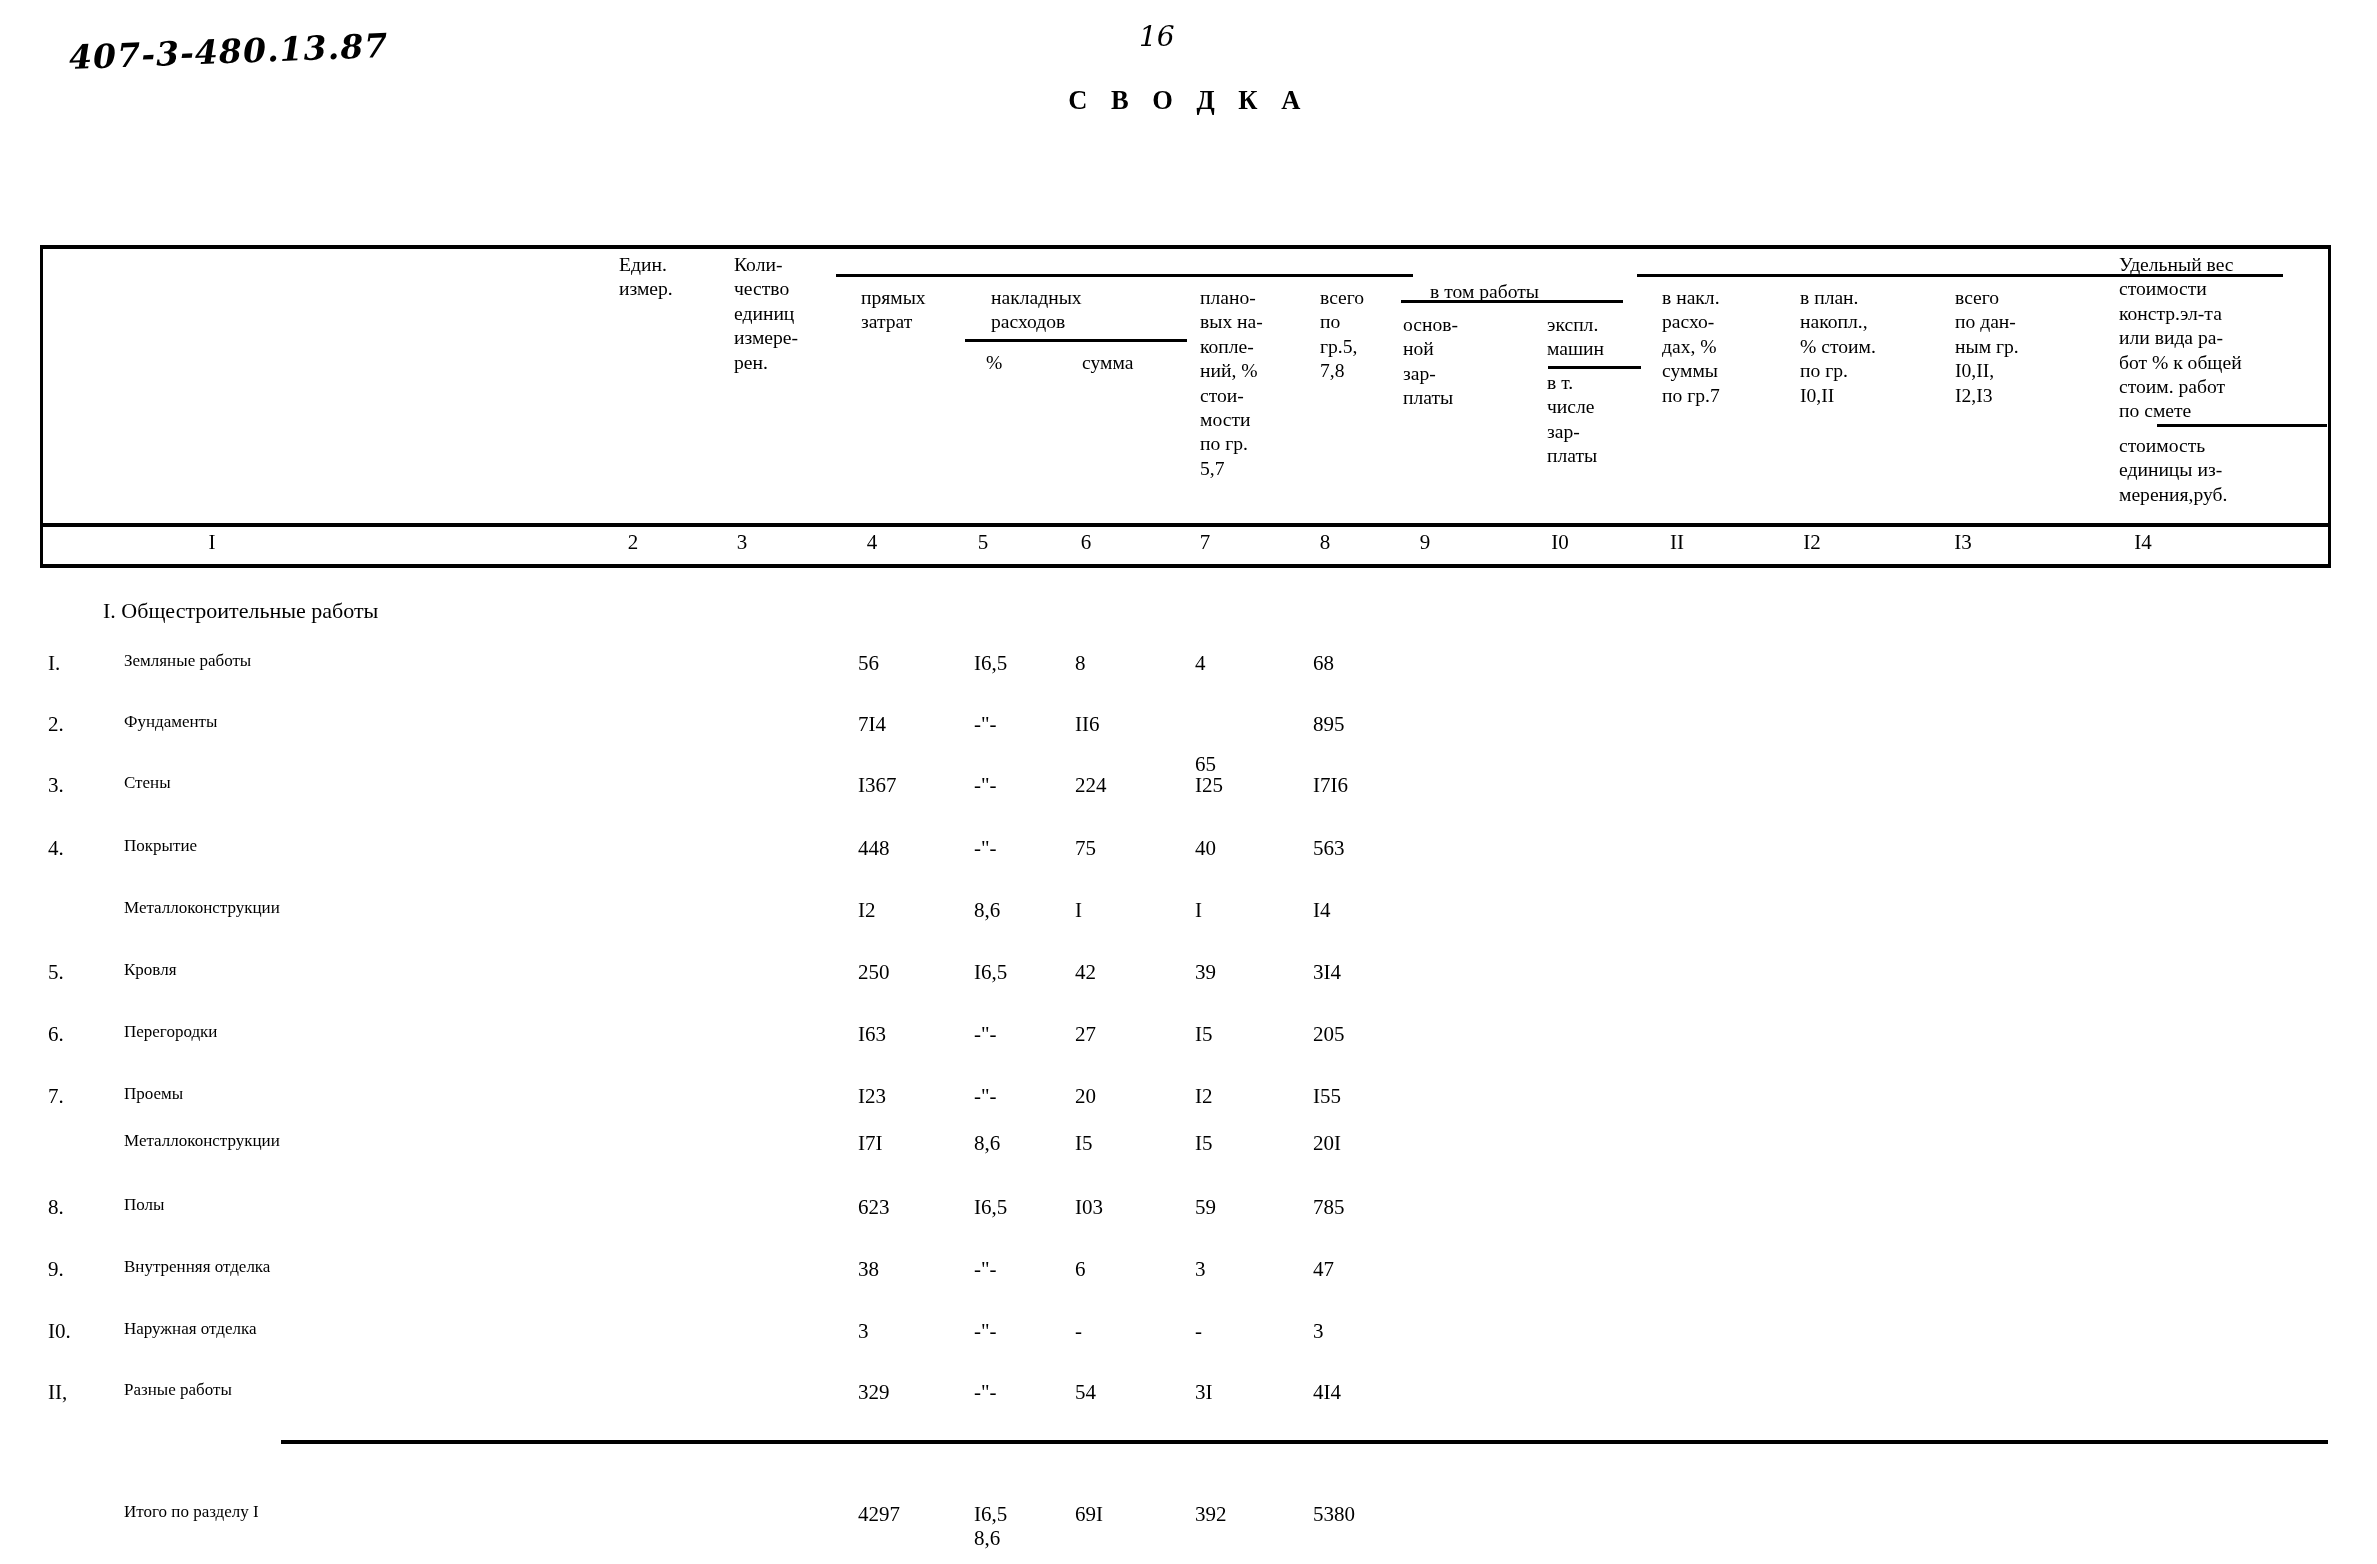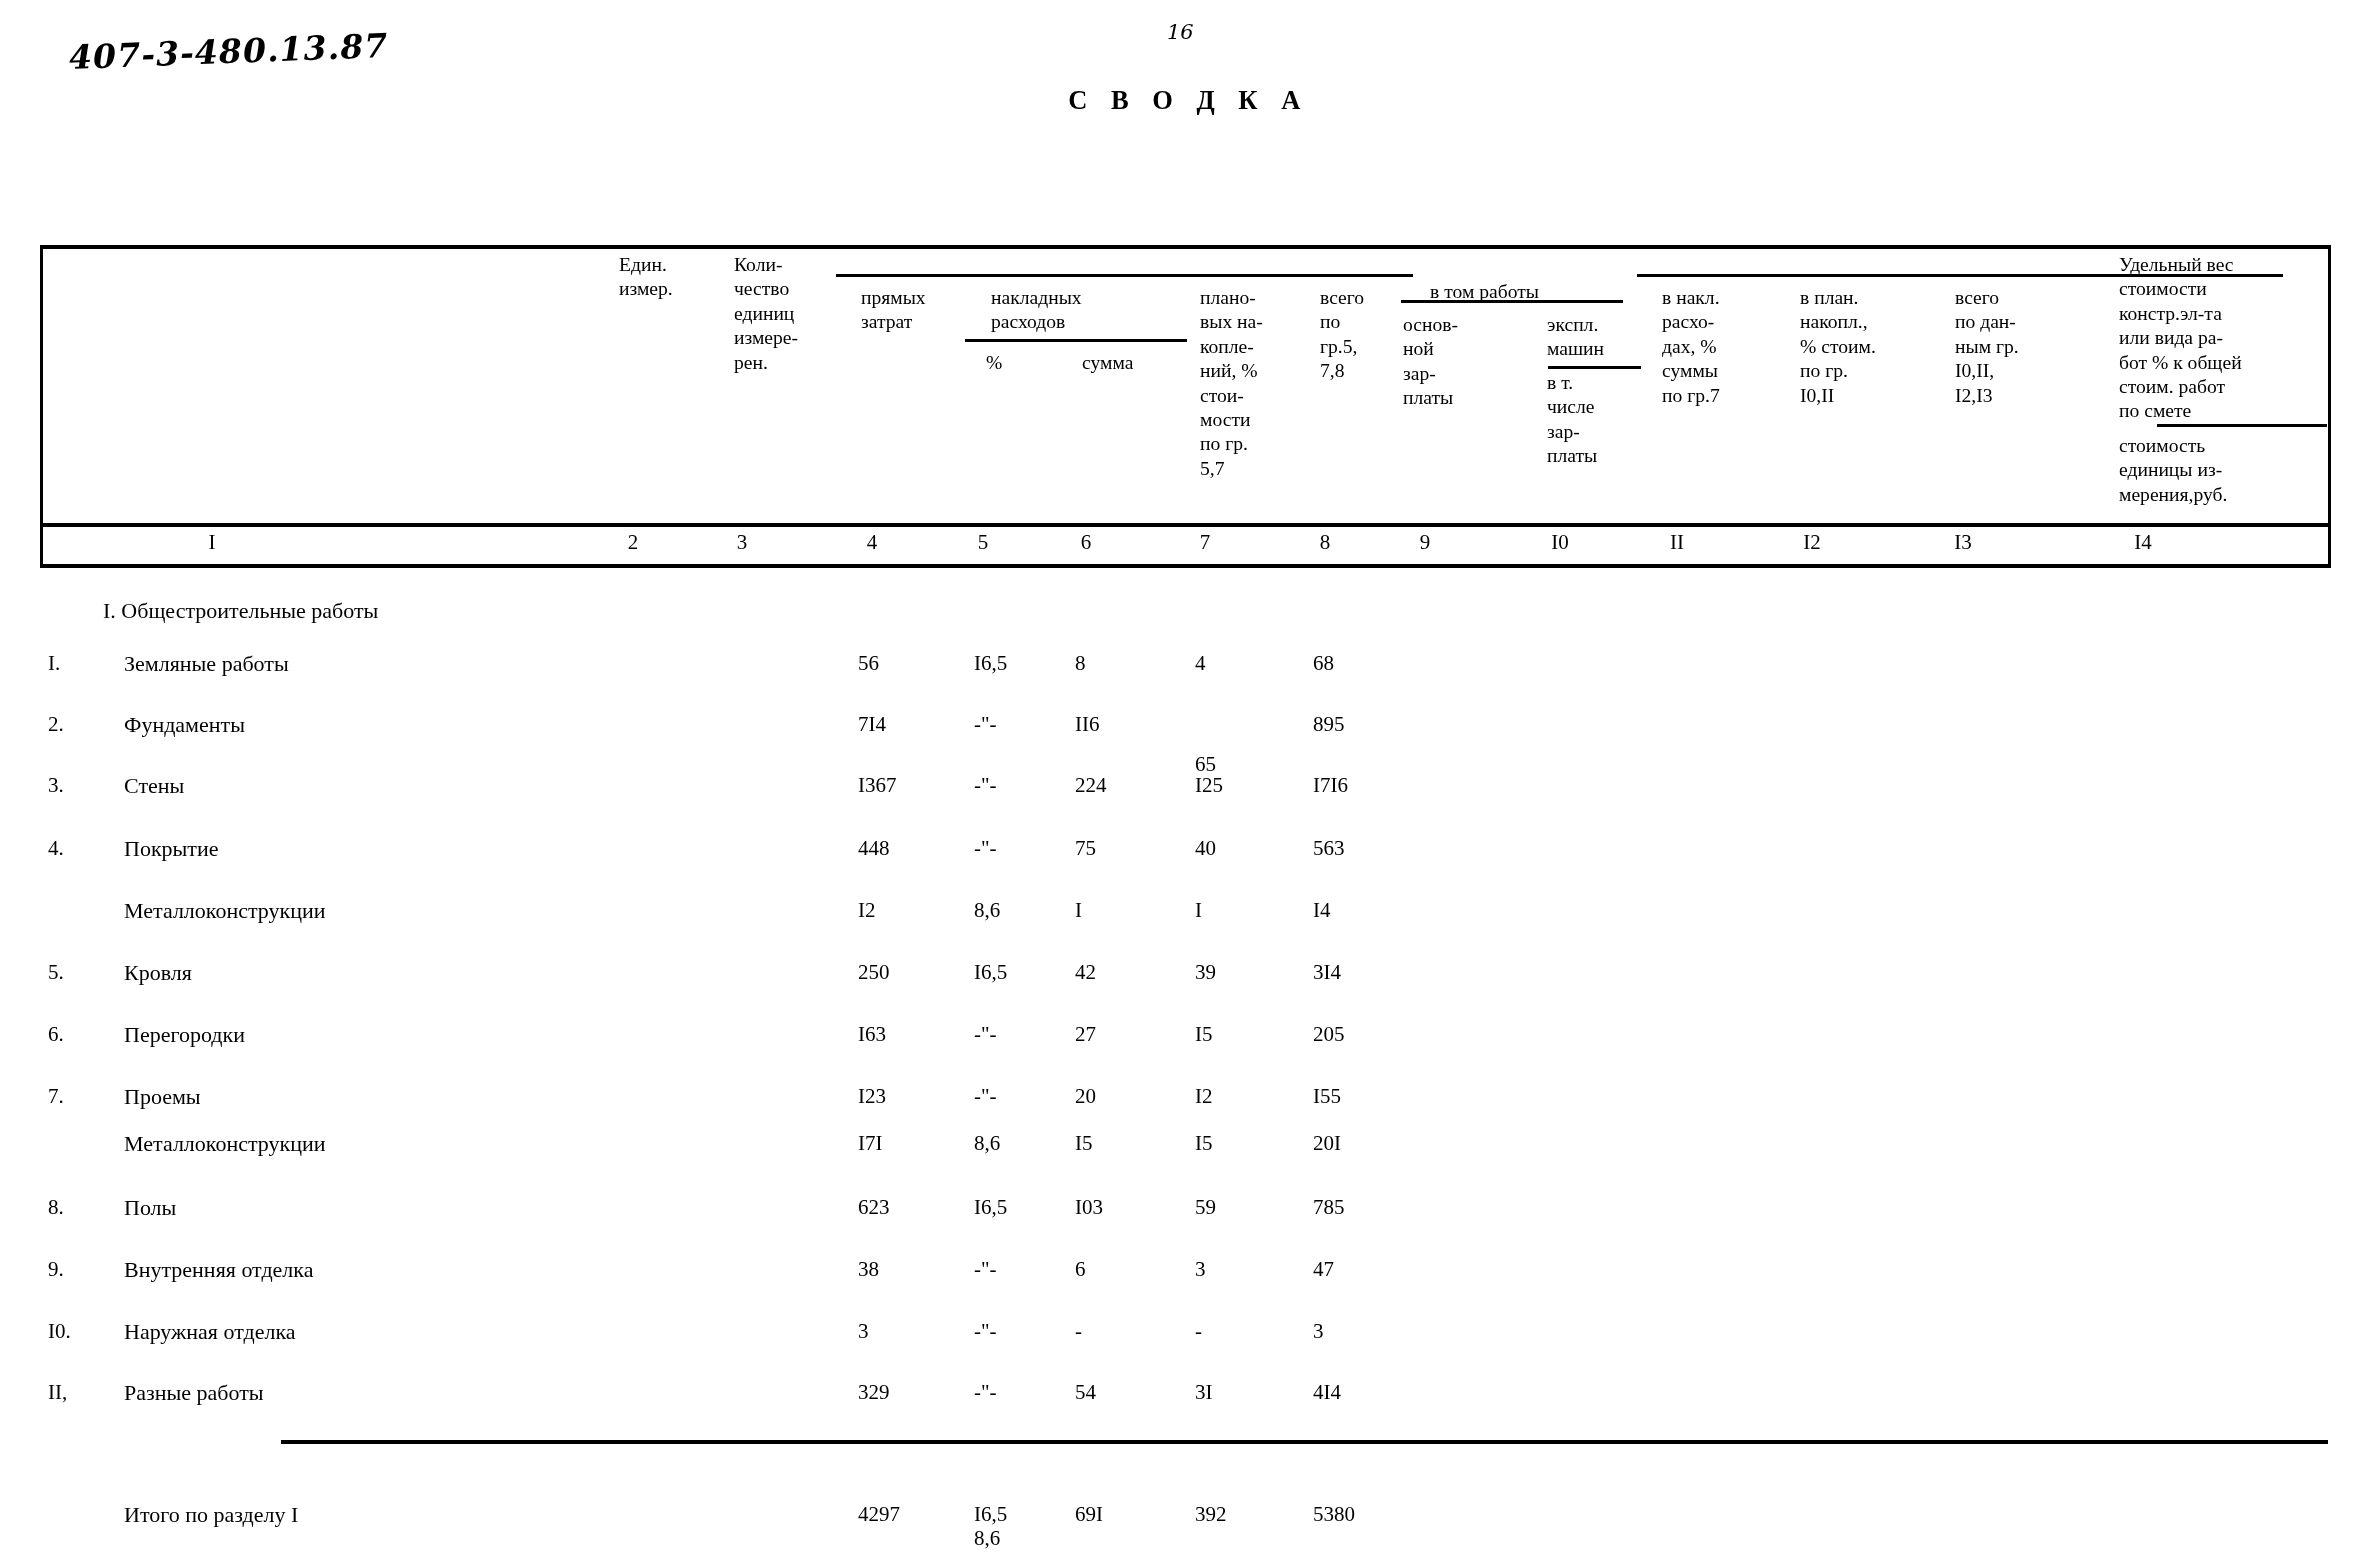--- a/index.html
+++ b/index.html
@@ -33,22 +33,21 @@
     white-space: nowrap;
   }
 
   
   #page-number {
     position: absolute;
     left: 1139px;
     top: 20px;
     font-family: "DejaVu Serif", serif;
     font-style: italic;
-    font-size: 21px;
-    margin-left: 28px;
+    font-size: 28px;
   }
 
   
   #doc-title {
     position: absolute;
     left: 0;
     top: 85px;
     width: 2377px;
     text-align: center;
     font-family: "Liberation Serif", serif;
@@ -105,21 +104,21 @@
   .rowidx {
     position: absolute;
     font-family: "Liberation Serif", serif;
     font-size: 21px;
     text-align: left;
     white-space: nowrap;
   }
   .rowlabel {
     position: absolute;
     font-family: "Liberation Serif", serif;
-    font-size: 22px;
+    font-size: 17px;
     white-space: nowrap;
   }
   .num {
     position: absolute;
     font-family: "Liberation Serif", serif;
     font-size: 21px;
     text-align: left;
     white-space: pre-line;
     line-height: 24.4px;
   }

